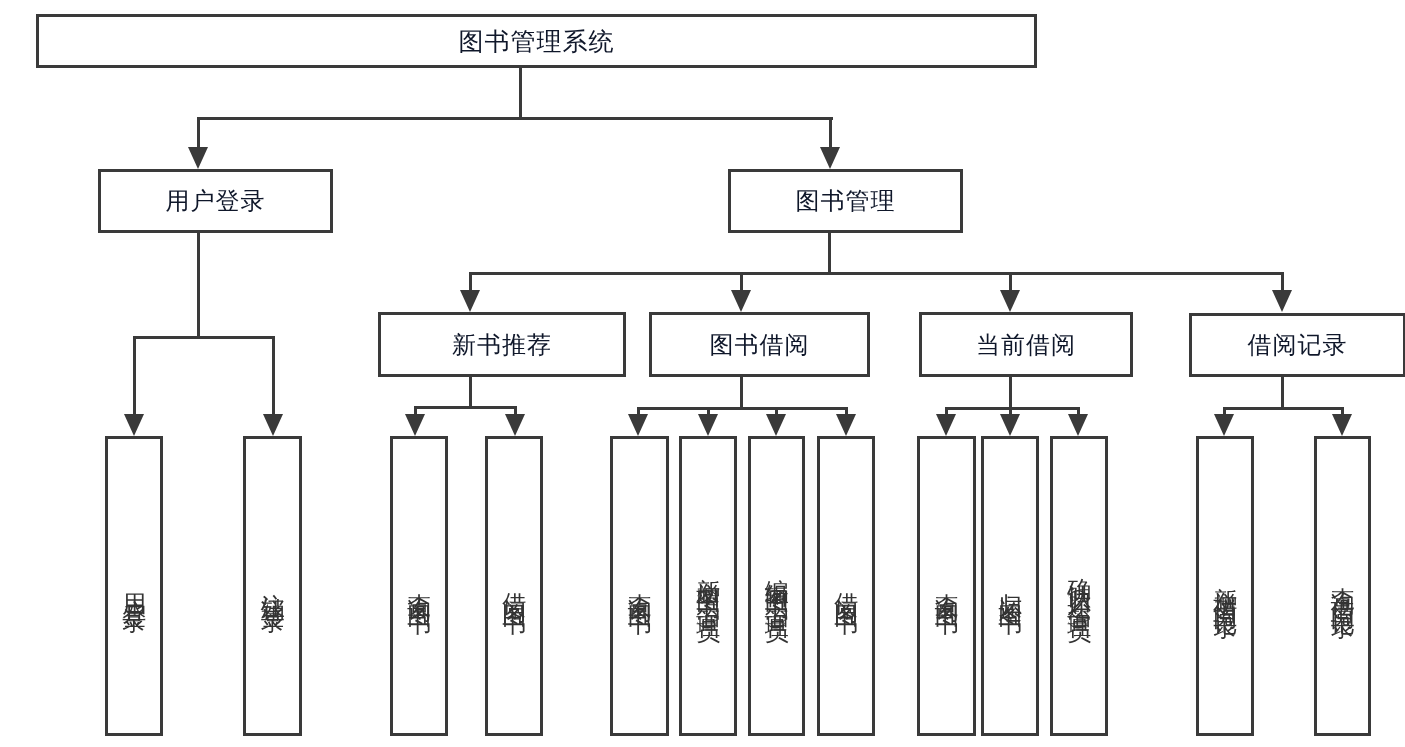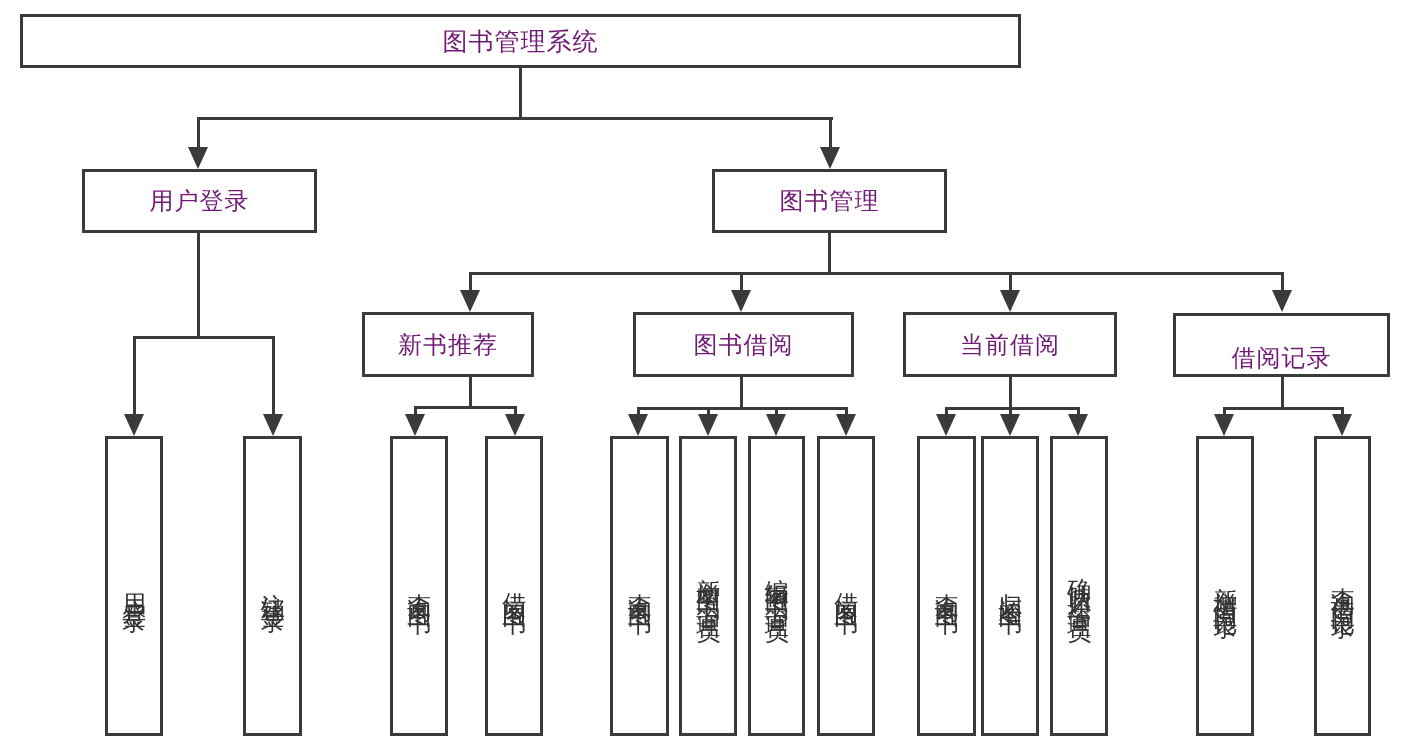--- a/index.html
+++ b/index.html
@@ -3,21 +3,21 @@
 <meta charset="utf-8">
 <style>
   html,body{margin:0;padding:0;background:#ffffff;}
   .canvas{
     position:relative;width:1405px;height:747px;background:#ffffff;
     font-family:"Liberation Sans",sans-serif;overflow:hidden;
   }
   .hbox{
     position:absolute;box-sizing:border-box;background:#ffffff;
     border:3px solid #3a3a3a;display:flex;align-items:center;justify-content:center;
-    font-size:24px;color:#701a75;letter-spacing:1px;z-index:2;
+    font-size:24px;color:#0f172a;letter-spacing:1px;z-index:2;margin-left:16px;
   }
   .vbox{
     position:absolute;box-sizing:border-box;background:#ffffff;
     border:3px solid #3a3a3a;display:flex;align-items:center;justify-content:center;
     top:436px;height:300px;z-index:2;
   }
   .vtext{
     writing-mode:vertical-rl;text-orientation:mixed;white-space:nowrap;
     font-size:24px;letter-spacing:6px;line-height:1.1;color:#333333;
   }
@@ -66,30 +66,30 @@
   <div class="line" style="left:469px;top:272px;width:815px;height:3px;"></div>
   <div class="line" style="left:469px;top:272px;width:3px;height:20px;"></div>
   <div class="arrow" style="left:460px;top:290px;"></div>
   <div class="line" style="left:740px;top:272px;width:3px;height:20px;"></div>
   <div class="arrow" style="left:731px;top:290px;"></div>
   <div class="line" style="left:1009px;top:272px;width:3px;height:20px;"></div>
   <div class="arrow" style="left:1000px;top:290px;"></div>
   <div class="line" style="left:1281px;top:272px;width:3px;height:20px;"></div>
   <div class="arrow" style="left:1272px;top:290px;"></div>
 
-  <div class="hbox" style="left:362px;top:312px;width:172px;height:65px;font-family:Liberation Serif, serif;">
+  <div class="hbox" style="left:362px;top:312px;width:248px;height:65px;font-family:Liberation Serif, serif;">
     <span>新书推荐</span>
   </div>
   <div class="hbox" style="left:633px;top:312px;width:221px;height:65px;">
     <span>图书借阅</span>
   </div>
   <div class="hbox" style="left:903px;top:312px;width:214px;height:65px;">
     <span>当前借阅</span>
   </div>
-  <div class="hbox" style="left:1173px;top:313px;width:217px;height:64px;align-items:flex-end;">
+  <div class="hbox" style="left:1173px;top:313px;width:217px;height:64px;">
     <span>借阅记录</span>
   </div>
 
   <div class="line" style="left:469px;top:375px;width:3px;height:34px;"></div>
   <div class="line" style="left:414px;top:406px;width:103px;height:3px;"></div>
   <div class="line" style="left:414px;top:406px;width:3px;height:12px;"></div>
   <div class="arrow" style="left:405px;top:414px;"></div>
   <div class="line" style="left:514px;top:406px;width:3px;height:12px;"></div>
   <div class="arrow" style="left:505px;top:414px;"></div>
 

